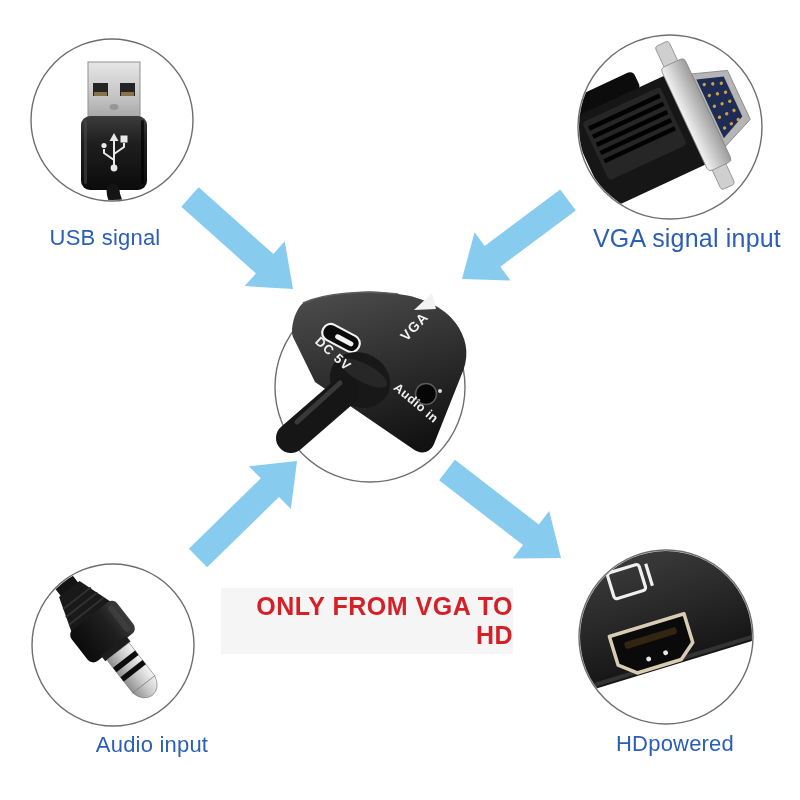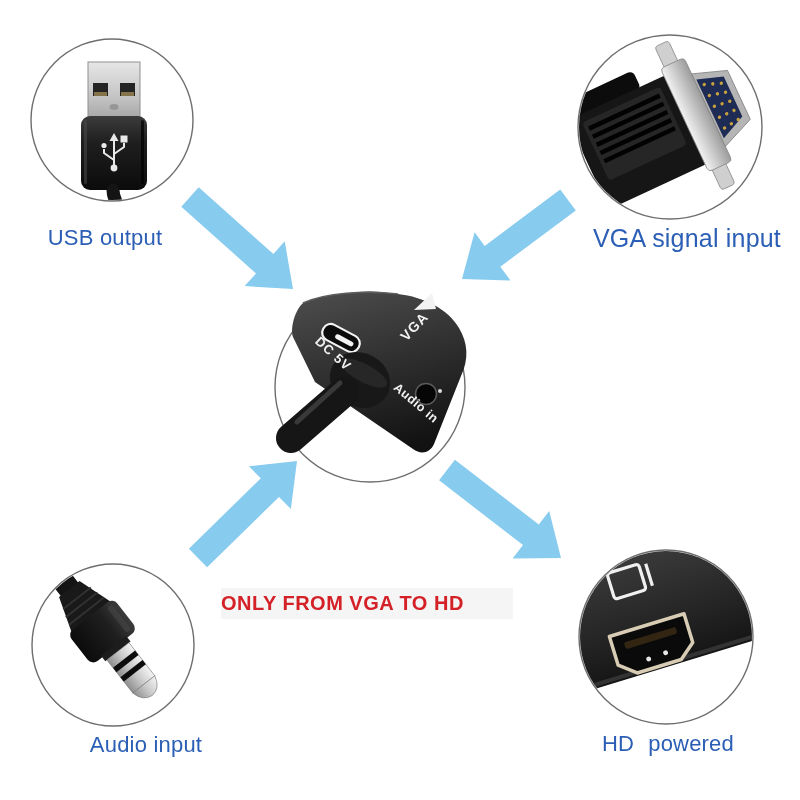--- a/index.html
+++ b/index.html
@@ -12,26 +12,26 @@
   }
   #scene{position:absolute;left:0;top:0;}
   .label{
     position:absolute;
     color:#2b5eb5;
     font-size:22px;
     letter-spacing:0.2px;
   }
   #label-usb{left:25px;top:225px;width:160px;text-align:center;}
   #label-vga{left:592px;top:224px;width:190px;text-align:center;font-size:25px;}
-  #label-audio{left:56px;top:732px;width:180px;text-align:center;}
-  #label-hd{left:602px;top:731px;width:132px;display:flex;justify-content:space-between;}
+  #label-audio{left:62px;top:732px;width:180px;text-align:center;}
+  #label-hd{left:602px;top:731px;width:132px;display:flex;justify-content:flex-end;}
   #warning{
     left:221px;top:588px;width:292px;
-    text-align:left;
-    font-size:20px;font-weight:bold;
+    text-align:right;
+    font-size:25px;font-weight:bold;
     color:#d42127;
     background:#f5f5f5;
     padding:4px 0;
     letter-spacing:0.5px;
   }
   .devtext{fill:#f2f2f2;font-family:"Liberation Sans",sans-serif;}
 </style>
 </head>
 <body>
 
@@ -204,21 +204,21 @@
         <circle cx="661" cy="652" r="2.4" fill="#e6e6e6"></circle>
       </g>
     </g>
 
     <polygon points="181.3,206.7 256,273.4 244.7,286.1 293,289 284.7,241.3 273.4,254 198.7,187.3" fill="#87cbee"></polygon>
     <polygon points="560.2,189.6 484.7,245.9 474.6,232.2 462,279 510.4,280.4 500.3,266.7 575.8,210.4" fill="#87cbee"></polygon>
     <polygon points="207.1,567.3 279,496.9 290.9,509 297,461 248.9,466.2 260.8,478.3 188.9,548.7" fill="#87cbee"></polygon>
     <polygon points="439.1,480.3 523,545.1 512.6,558.6 561,558 549.2,511 538.8,524.5 454.9,459.7" fill="#87cbee"></polygon>
   </svg>
 
-  <div class="label" id="label-usb">USB output</div>
+  <div class="label" id="label-usb">USB signal</div>
   <div class="label" id="label-vga">VGA signal input</div>
   <div class="label" id="label-audio">Audio input</div>
   <div class="label" id="label-hd">
     <span>HD</span>
     <span>powered</span>
   </div>
   <div class="label" id="warning">ONLY FROM VGA TO HD</div>
 
 </div>
 

